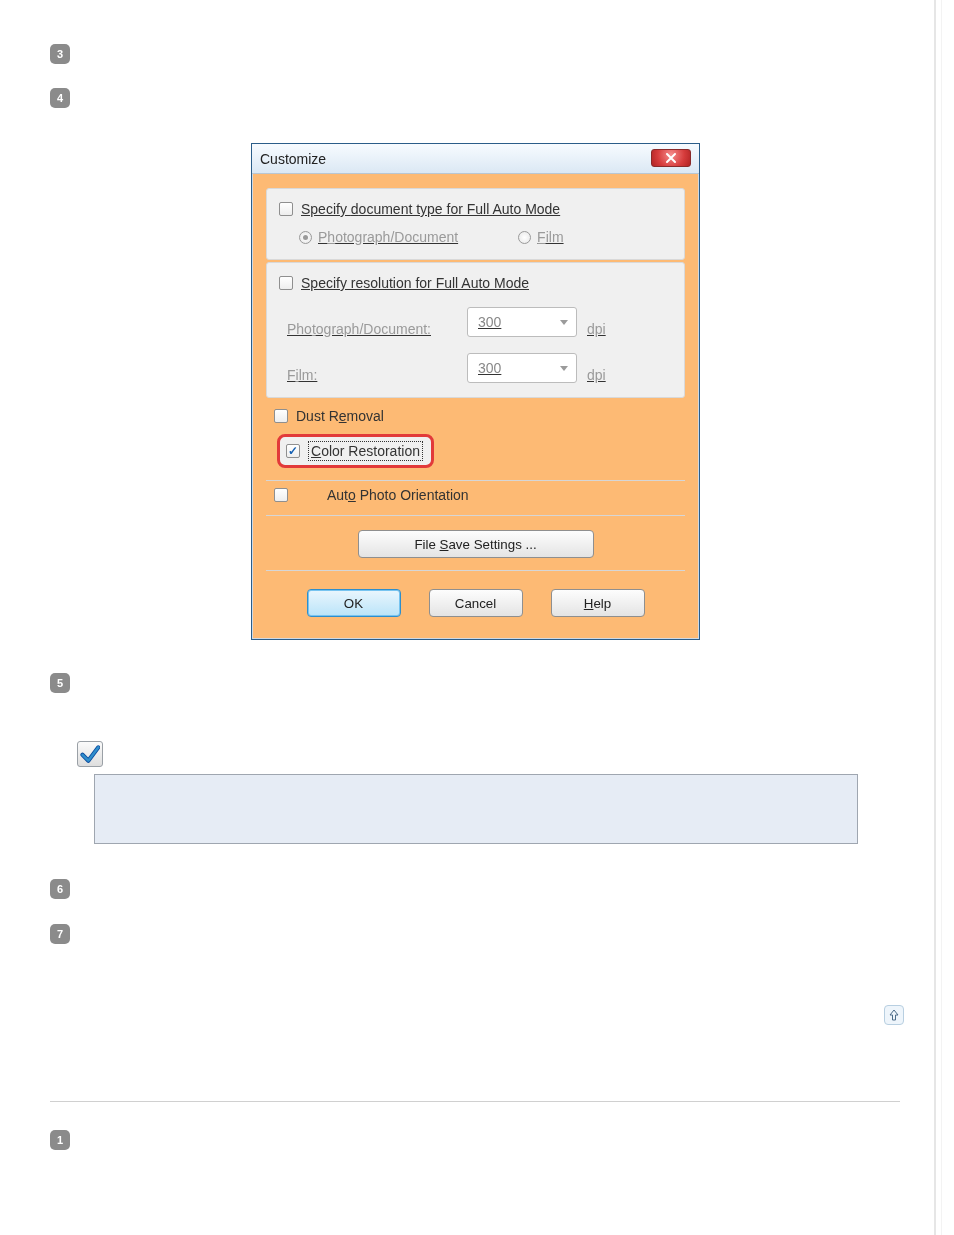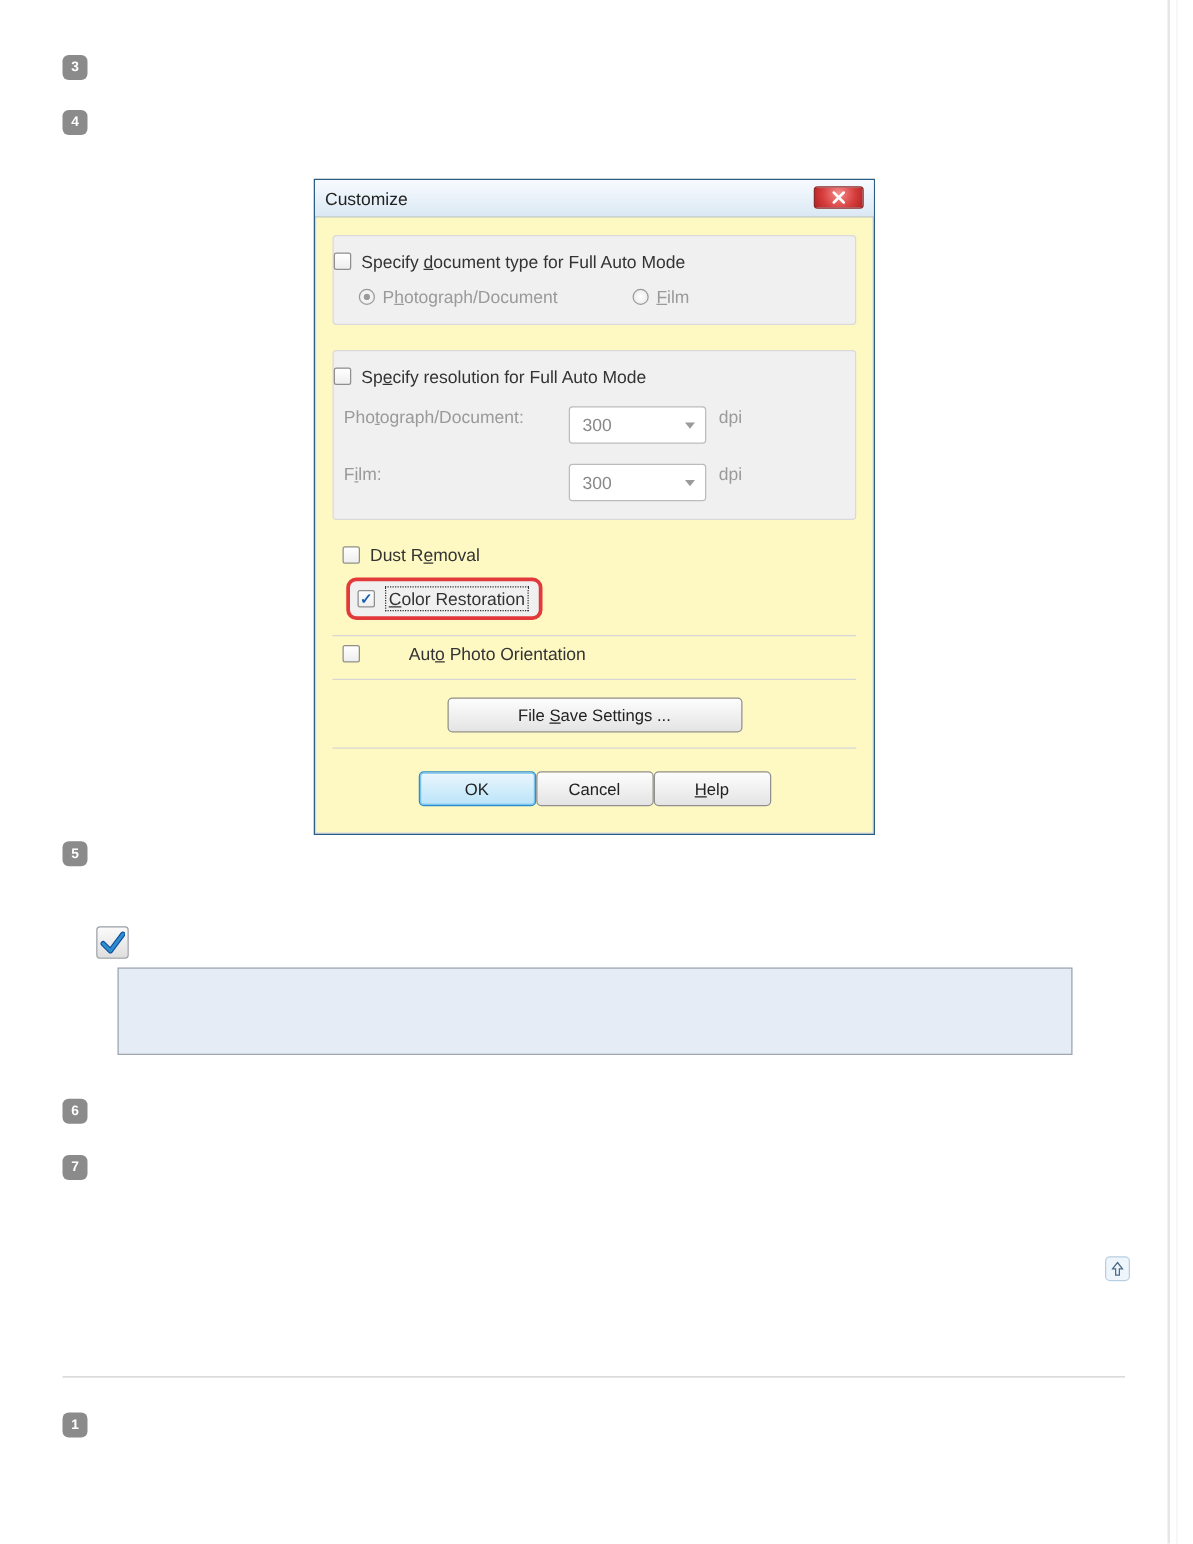--- a/index.html
+++ b/index.html
@@ -31,21 +31,21 @@
     line-height: 20px;
   }
 
   
   .dialog {
     position: absolute;
     left: 251px;
     top: 143px;
     width: 449px;
     border: 1px solid #2b5d89;
-    background: #fef9c3;
+    background: #fdba74;
     box-shadow: 0 0 0 1px #cfd9e3 inset;
   }
   .titlebar {
     height: 30px;
     background: linear-gradient(#f7fbff, #dbe8f4);
     border-bottom: 1px solid #b9c6d2;
     position: relative;
     display: flex;
     align-items: center;
     padding-left: 8px;
@@ -71,22 +71,23 @@
   .close-btn svg { width: 12px; height: 12px; }
 
   .dlg-body {
     padding: 14px 14px 18px 14px;
   }
 
   .group {
     border: 1px solid #d9d9d9;
     border-radius: 3px;
     background: #f0f0f0;
-    padding: 12px 12px 14px 0;
-    margin-bottom: 20px;
+    padding: 12px 12px 14px 12px;
+    margin-bottom: 2px;
+    text-decoration: underline;
   }
 
   .checkbox {
     width: 14px;
     height: 14px;
     border: 1px solid #8f8f8f;
     background: linear-gradient(#fff, #eee);
     border-radius: 2px;
     display: inline-flex;
     align-items: center;
@@ -131,21 +132,21 @@
     display: flex;
     align-items: flex-start;
     margin-top: 12px;
     padding-left: 20px;
     gap: 60px;
   }
   .radio-opt { display: flex; align-items: center; }
 
   .res-row {
     display: flex;
-    align-items: flex-start;
+    align-items: flex-end;
     margin-top: 16px;
     padding-left: 8px;
   }
   .res-label { width: 180px; color:#9a9a9a; }
   .combo {
     width: 110px;
     height: 30px;
     border: 1px solid #bcbcbc;
     border-radius: 3px;
     background: #fff;
@@ -200,20 +201,21 @@
     border: 1px solid #8f8f8f;
     border-radius: 4px;
     background: linear-gradient(#fdfdfd, #e4e4e4);
     color: #222;
     cursor: pointer;
   }
 
   .btn-row {
     display: flex;
     justify-content: center;
+    gap: 28px;
     margin-top: 18px;
     padding-bottom: 4px;
   }
   .btn {
     width: 94px;
     height: 28px;
     border: 1px solid #8f8f8f;
     border-radius: 4px;
     background: linear-gradient(#fdfdfd, #e4e4e4);
     color: #222;

